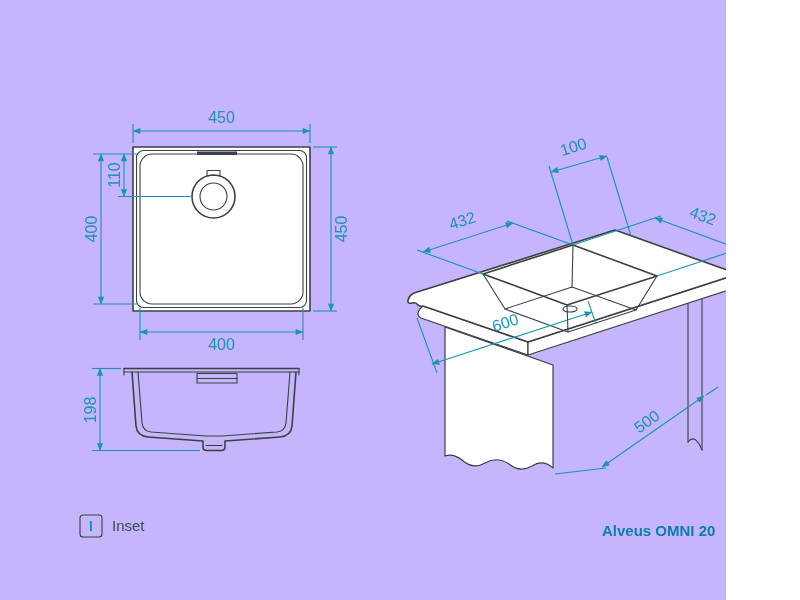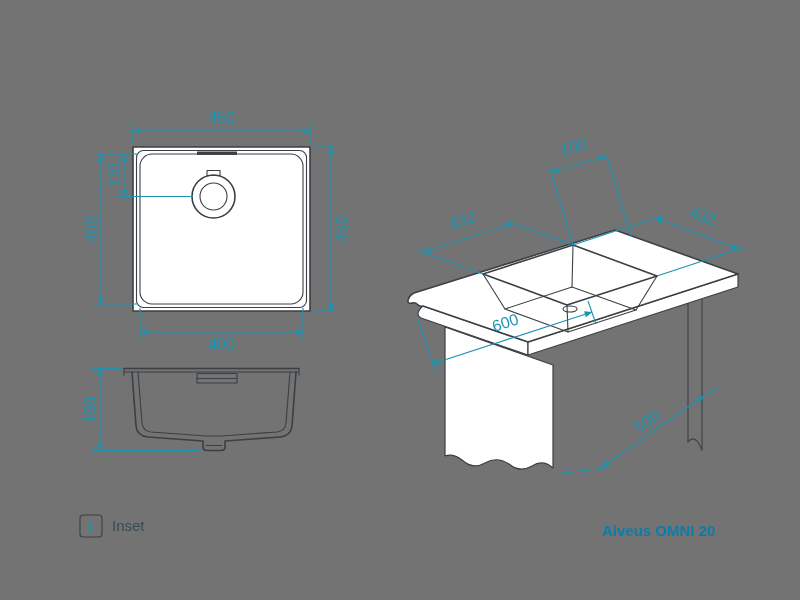--- a/index.html
+++ b/index.html
@@ -1,16 +1,16 @@
 <!DOCTYPE html>
 <html><head>
 <meta charset="utf-8">
 <style>
   html,body{margin:0;padding:0;background:#ffffff;}
-  .canvas{position:relative;width:800px;height:600px;background:#737373;overflow:hidden;
+  .canvas{position:relative;width:726px;height:600px;background:#c4b5fd;overflow:hidden;
           font-family:"Liberation Sans", sans-serif;}
   svg{position:absolute;left:0;top:0;}
   .draw{stroke:#3b4045;stroke-width:1.6;fill:none;stroke-linejoin:round;stroke-linecap:round;}
   .draw-thin{stroke:#3b4045;stroke-width:1.1;fill:none;stroke-linejoin:round;stroke-linecap:round;}
   .face{fill:#ffffff;stroke:#3b4045;stroke-width:1.6;stroke-linejoin:round;}
   .face-thin{fill:#ffffff;stroke:#3b4045;stroke-width:1.2;stroke-linejoin:round;}
   .dim{stroke:#1b93b1;stroke-width:1.1;fill:none;}
   .dim-label{font:16px "Liberation Sans", sans-serif;fill:#1b93b1;}
   .legend-i{font:700 14px "Liberation Sans", sans-serif;fill:#1b93b1;}
   .legend-label{font:15px "Liberation Sans", sans-serif;fill:#3a4a53;}

